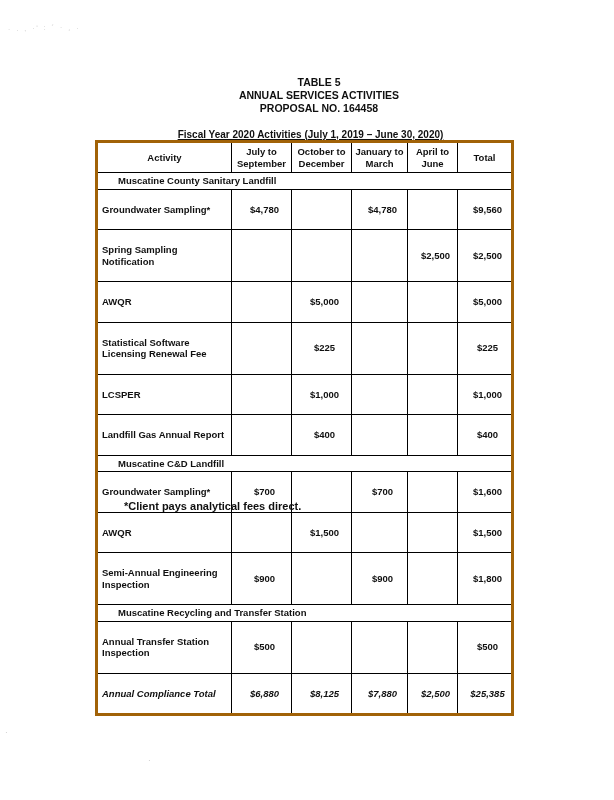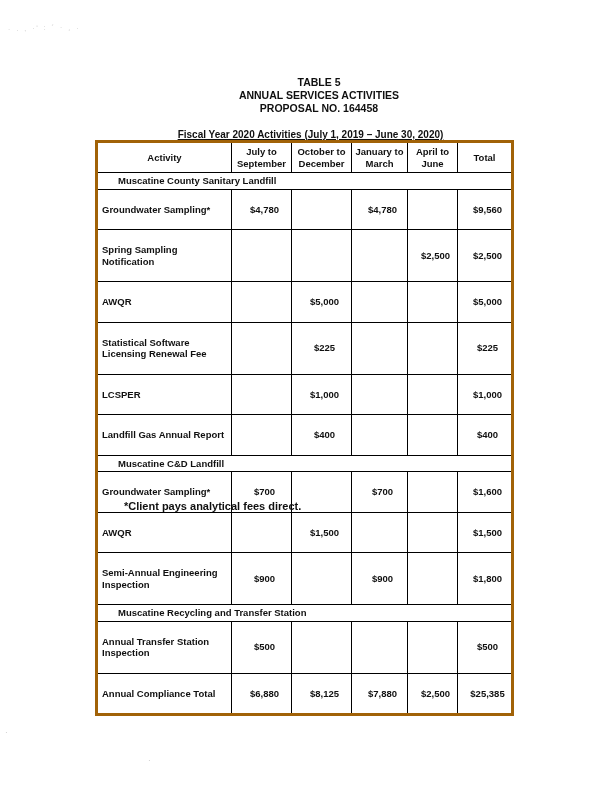--- a/index.html
+++ b/index.html
@@ -77,21 +77,21 @@
   td.activity-cell {
     text-align: left;
     padding: 14px 4px;
     height: 21px;
   }
   td.money-cell {
     text-align: center;
     padding: 3px 2px 3px 8px;
     margin-top: 35px;
   }
-  tr.total-row td { height: 21px; }
+  tr.total-row td { height: 21px; font-style: italic; }
 
   .footnote {
     position: absolute;
     left: 96px;
     top: 500px;
     font-weight: bold;
     font-size: 11px;
     color: #101010;
     margin-left: 28px;
   }

